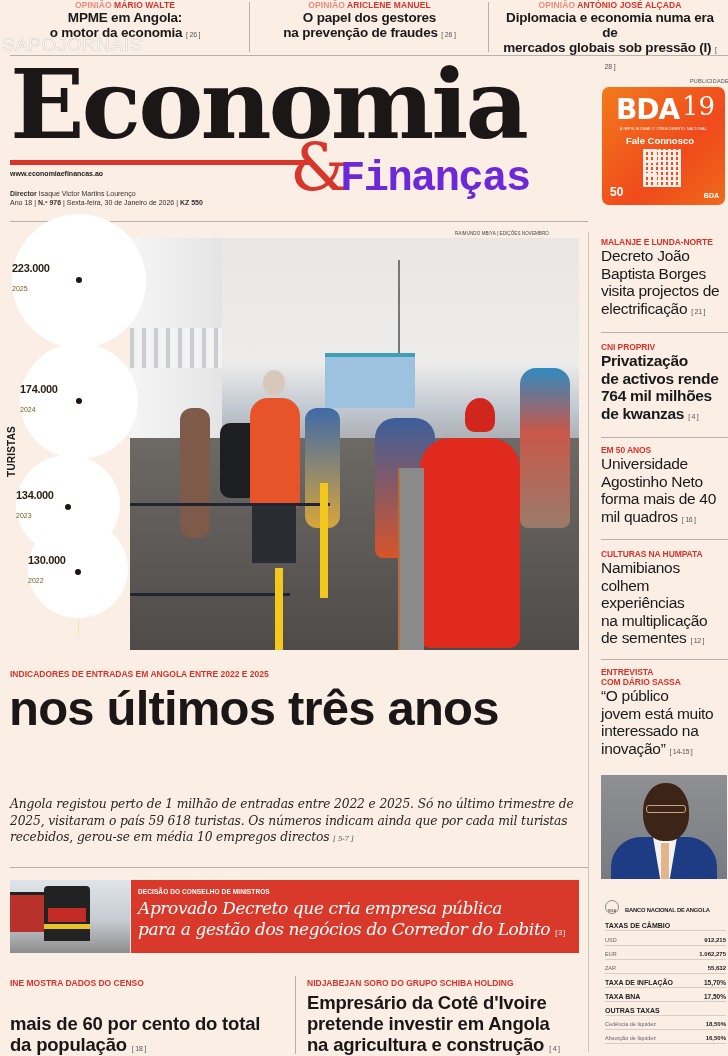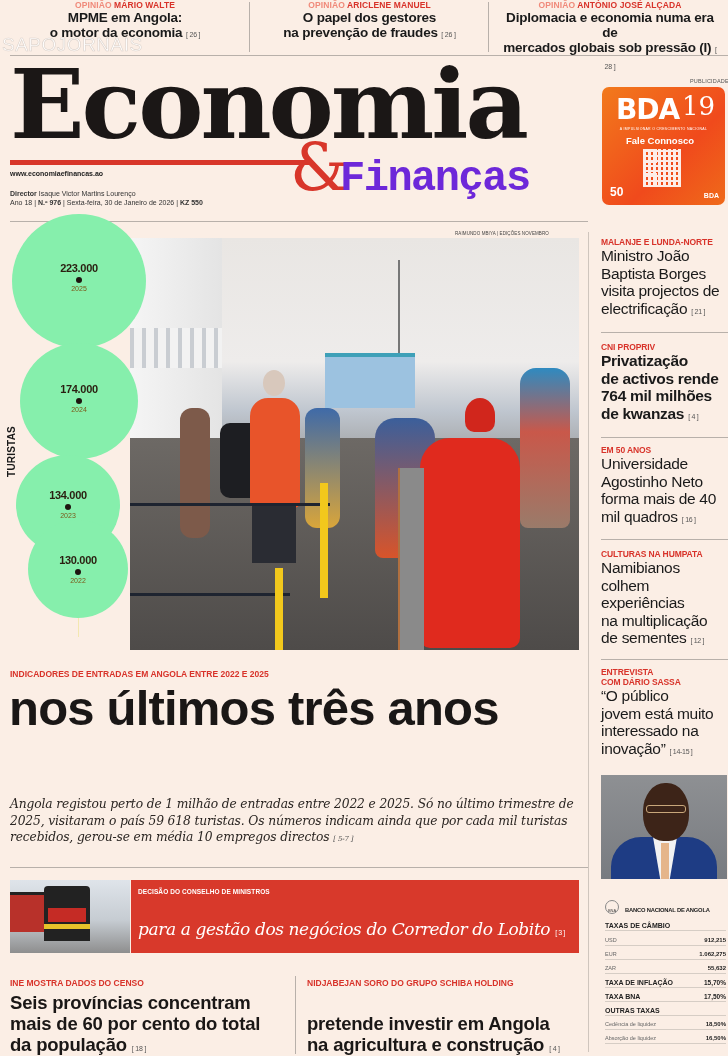--- a/index.html
+++ b/index.html
@@ -65,21 +65,21 @@
   .photo .d1 { position: absolute; left: 290px; top: 200px; width: 100px; height: 210px; background: #e02a1e; border-radius: 30px 30px 10px 10px; }
   .photo .d1h { position: absolute; left: 335px; top: 160px; width: 30px; height: 34px; background: #d1261c; border-radius: 50% 50% 30% 30%; }
   .photo .d2 { position: absolute; left: 245px; top: 180px; width: 60px; height: 140px; background: linear-gradient(180deg,#3b5f9b,#d8542a); border-radius: 20px 20px 8px 8px; }
   .photo .d3 { position: absolute; left: 50px; top: 170px; width: 30px; height: 130px; background: #7d5a4a; border-radius: 12px; }
   .photo .d4 { position: absolute; left: 175px; top: 170px; width: 35px; height: 120px; background: linear-gradient(180deg,#3f6aa8,#d9a53a); border-radius: 12px; }
   .photo .d5 { position: absolute; left: 390px; top: 130px; width: 50px; height: 160px; background: linear-gradient(180deg,#2f8ac0,#c9584a 40%,#9a7b6a); border-radius: 16px 16px 8px 8px; }
   .photo .stanchion { position: absolute; width: 8px; background: #f2c81c; }
   .photo .rope { position: absolute; height: 3px; background: #1e2430; }
   .photo .gate { position: absolute; left: 268px; top: 230px; width: 26px; height: 182px; background: #8a8a8a; border-left: 2px solid #b07040; }
 
-  .bubble { position: absolute; border-radius: 50%; background: #86efac; text-align: center; }
+  .bubble { position: absolute; border-radius: 50%; background: #ffffff; text-align: left; }
   .bubble .v { position: absolute; left: 0; width: 100%; font-family: "Liberation Sans", sans-serif; font-weight: bold; font-size: 11px; color: #2a1e10; letter-spacing: -0.3px; }
   .bubble .dot { position: absolute; left: 50%; width: 6px; height: 6px; margin-left: -3px; border-radius: 50%; background: #1e1510; }
   .bubble .y { position: absolute; left: 0; width: 100%; font-size: 7px; color: #7a5a1a; }
   .axisline { position: absolute; left: 78px; top: 232px; width: 1px; height: 405px; background: #f3e7b0; }
   .turistas { position: absolute; left: -14px; top: 446px; transform: rotate(-90deg); font-size: 10px; font-weight: bold; color: #1a1a1a; letter-spacing: 0.2px; }
 
   
   .kick-main { position: absolute; left: 10px; top: 669px; font-size: 8.5px; font-weight: bold; color: #d8332a; }
   .headline { position: absolute; left: 9px; top: 682px; width: 580px; font-family: "Liberation Sans", sans-serif; font-weight: bold; font-size: 49px; line-height: 52px; letter-spacing: -0.8px; color: #1a1716; }
   .lede { position: absolute; left: 10px; top: 796px; width: 575px; font-family: "DejaVu Serif", serif; font-size: 12.3px; line-height: 16.5px; color: #2a2522; letter-spacing: -0.15px; font-style: italic; }
@@ -213,43 +213,43 @@
 <div class="hdiv" style="left:10px; top:867px; width:578px;"></div>
 
 <div class="train">
   <div class="car"></div>
   <div class="loco"></div>
   <div class="loco-red"></div>
   <div class="stripe"></div>
 </div>
 <div class="banner">
   <div class="k">DECISÃO DO CONSELHO DE MINISTROS</div>
-  <div class="t"><br><span>para a gestão dos negócios do Corredor do Lobito</span> <span class="pg">[ 3 ]</span></div>
+  <div class="t"><span>Aprovado Decreto que cria empresa pública</span><br><span>para a gestão dos negócios do Corredor do Lobito</span> <span class="pg">[ 3 ]</span></div>
 </div>
 
 <div class="bot-k" style="left:10px; top:978px;">INE MOSTRA DADOS DO CENSO</div>
 <div class="bot-t" style="left:10px; top:992px; width:285px;">
-  <span>Seis províncias concentram</span><br>
+  <br>
   <span>mais de 60 por cento do total</span><br>
   <span>da população</span> <span class="pg">[ 18 ]</span>
 </div>
 <div class="vdiv" style="left:295px; top:976px; height:78px;"></div>
 <div class="bot-k" style="left:307px; top:978px;">NIDJABEJAN SORO DO GRUPO SCHIBA HOLDING</div>
 <div class="bot-t" style="left:307px; top:992px; width:282px;">
-  <br>
+  <span>Empresário da Cotê d'Ivoire</span><br>
   <span>pretende investir em Angola</span><br>
   <span>na agricultura e construção</span> <span class="pg">[ 4 ]</span>
 </div>
 
 <div class="side-vline"></div>
 
 <div class="side" style="top:237px;">
   <div class="k">MALANJE E LUNDA-NORTE</div>
   <div class="t">
-    <span>Ministro João</span><br>
+    <span>Decreto João</span><br>
     <span>Baptista Borges</span><br>
     <span>visita projectos de</span><br>
     <span>electrificação</span> <span class="pg">[ 21 ]</span>
   </div>
 </div>
 <div class="hdiv" style="left:601px; top:332px; width:127px;"></div>
 
 <div class="side" style="top:342px;">
   <div class="k">CNI PROPRIV</div>
   <div class="t bold">

